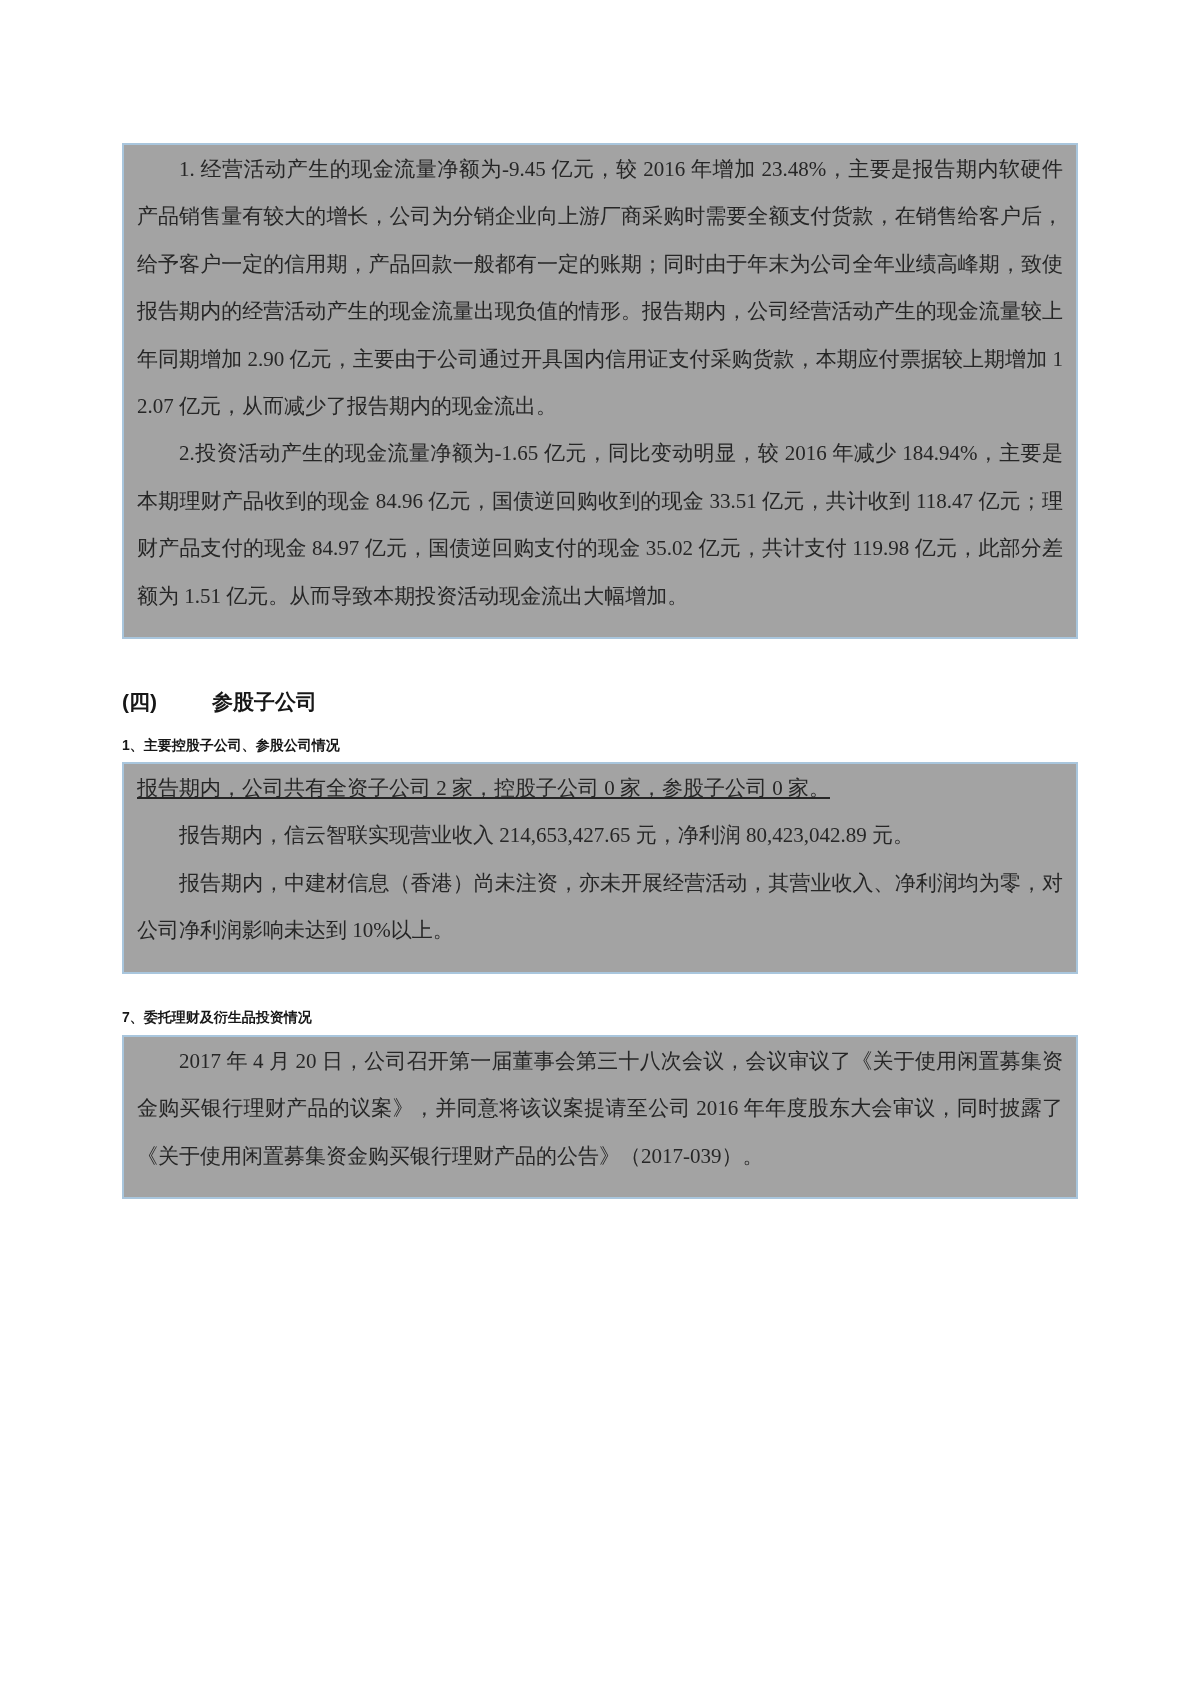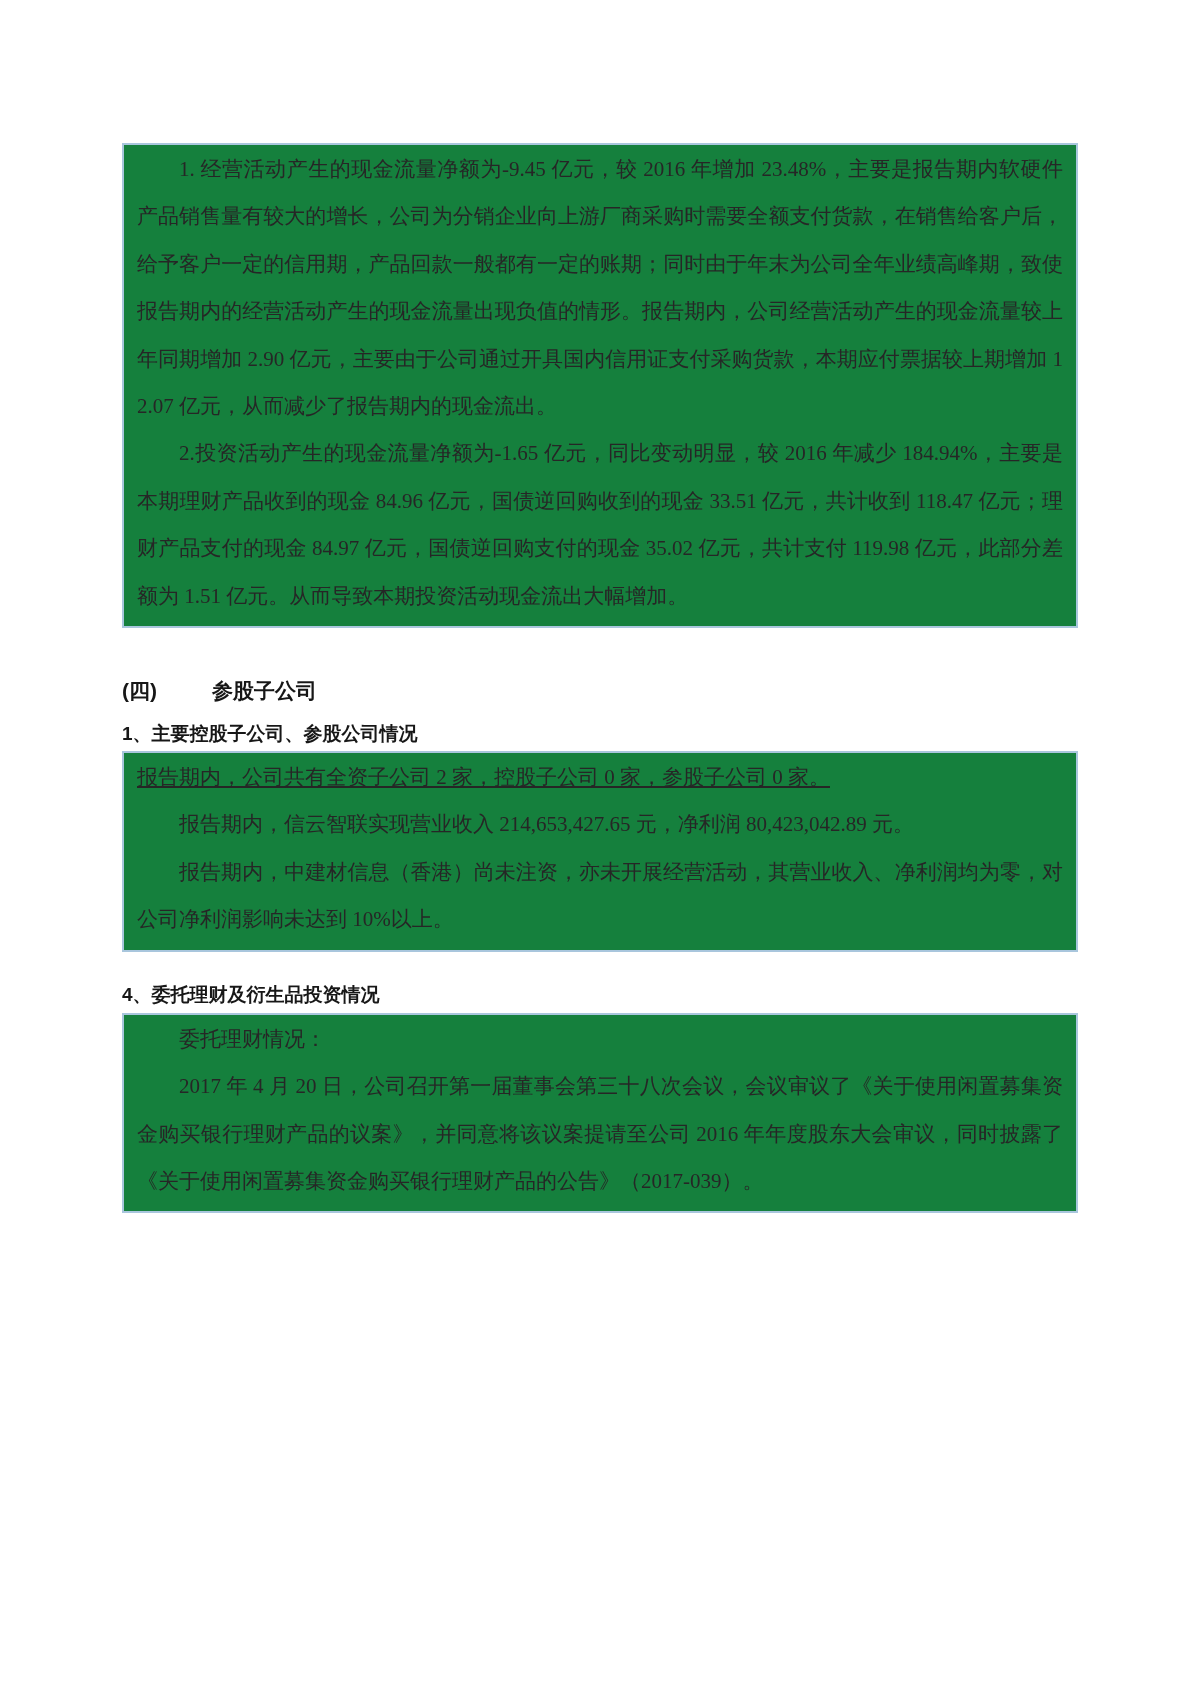--- a/index.html
+++ b/index.html
@@ -15,43 +15,43 @@
     color:var(--text);
     font-family:"Liberation Serif","DejaVu Serif",serif;
   }
   .page{
     width:1200px;height:1697px;
     padding:143px 122px 0 122px;
     position:relative;
   }
   .text-box{
     border:2px solid var(--box-border);
-    padding:1px 13px 6px 13px;
+    padding:1px 13px 17px 13px;
     font-size:21px;
     line-height:47.4px;
     text-align:justify;
-    background:#15803d;
+    background:#a3a3a3;
   }
   .text-box p{margin:0;word-break:break-all;}
   .indent{text-indent:2em;}
   .noindent{text-indent:0;text-decoration:underline;}
   .section-heading{
     margin-top:50px;
     font-family:"Liberation Sans","DejaVu Sans",sans-serif;
     font-weight:bold;
     font-size:21px;
     color:var(--heading);
     line-height:26px;
     display:flex;
   }
   .section-heading .sec-num{width:90px;flex:0 0 auto;}
   .sub-heading{
     font-family:"Liberation Sans","DejaVu Sans",sans-serif;
     font-weight:bold;
-    font-size:19px;
+    font-size:14px;
     color:var(--heading);
     line-height:26px;
   }
   .sub-heading.first{margin-top:17px;margin-bottom:4px;}
   .sub-heading.second{margin-top:30px;margin-bottom:5px;}
 </style>
 </head>
 <body>
 
 <div class="page">
@@ -67,20 +67,19 @@
   </div>
 
   <div class="sub-heading first">1、主要控股子公司、参股公司情况</div>
 
   <div class="text-box">
     <p class="noindent">报告期内，公司共有全资子公司 2 家，控股子公司 0 家，参股子公司 0 家。</p>
     <p class="indent">报告期内，信云智联实现营业收入 214,653,427.65 元，净利润 80,423,042.89 元。</p>
     <p class="indent">报告期内，中建材信息（香港）尚未注资，亦未开展经营活动，其营业收入、净利润均为零，对公司净利润影响未达到 10%以上。</p>
   </div>
 
-  <div class="sub-heading second">4、委托理财及衍生品投资情况</div>
+  <div class="sub-heading second">7、委托理财及衍生品投资情况</div>
 
   <div class="text-box">
-    <p class="indent">委托理财情况：</p>
     <p class="indent">2017 年 4 月 20 日，公司召开第一届董事会第三十八次会议，会议审议了《关于使用闲置募集资金购买银行理财产品的议案》，并同意将该议案提请至公司 2016 年年度股东大会审议，同时披露了《关于使用闲置募集资金购买银行理财产品的公告》（2017-039）。</p>
   </div>
 
 </div>
 
 </body></html>

